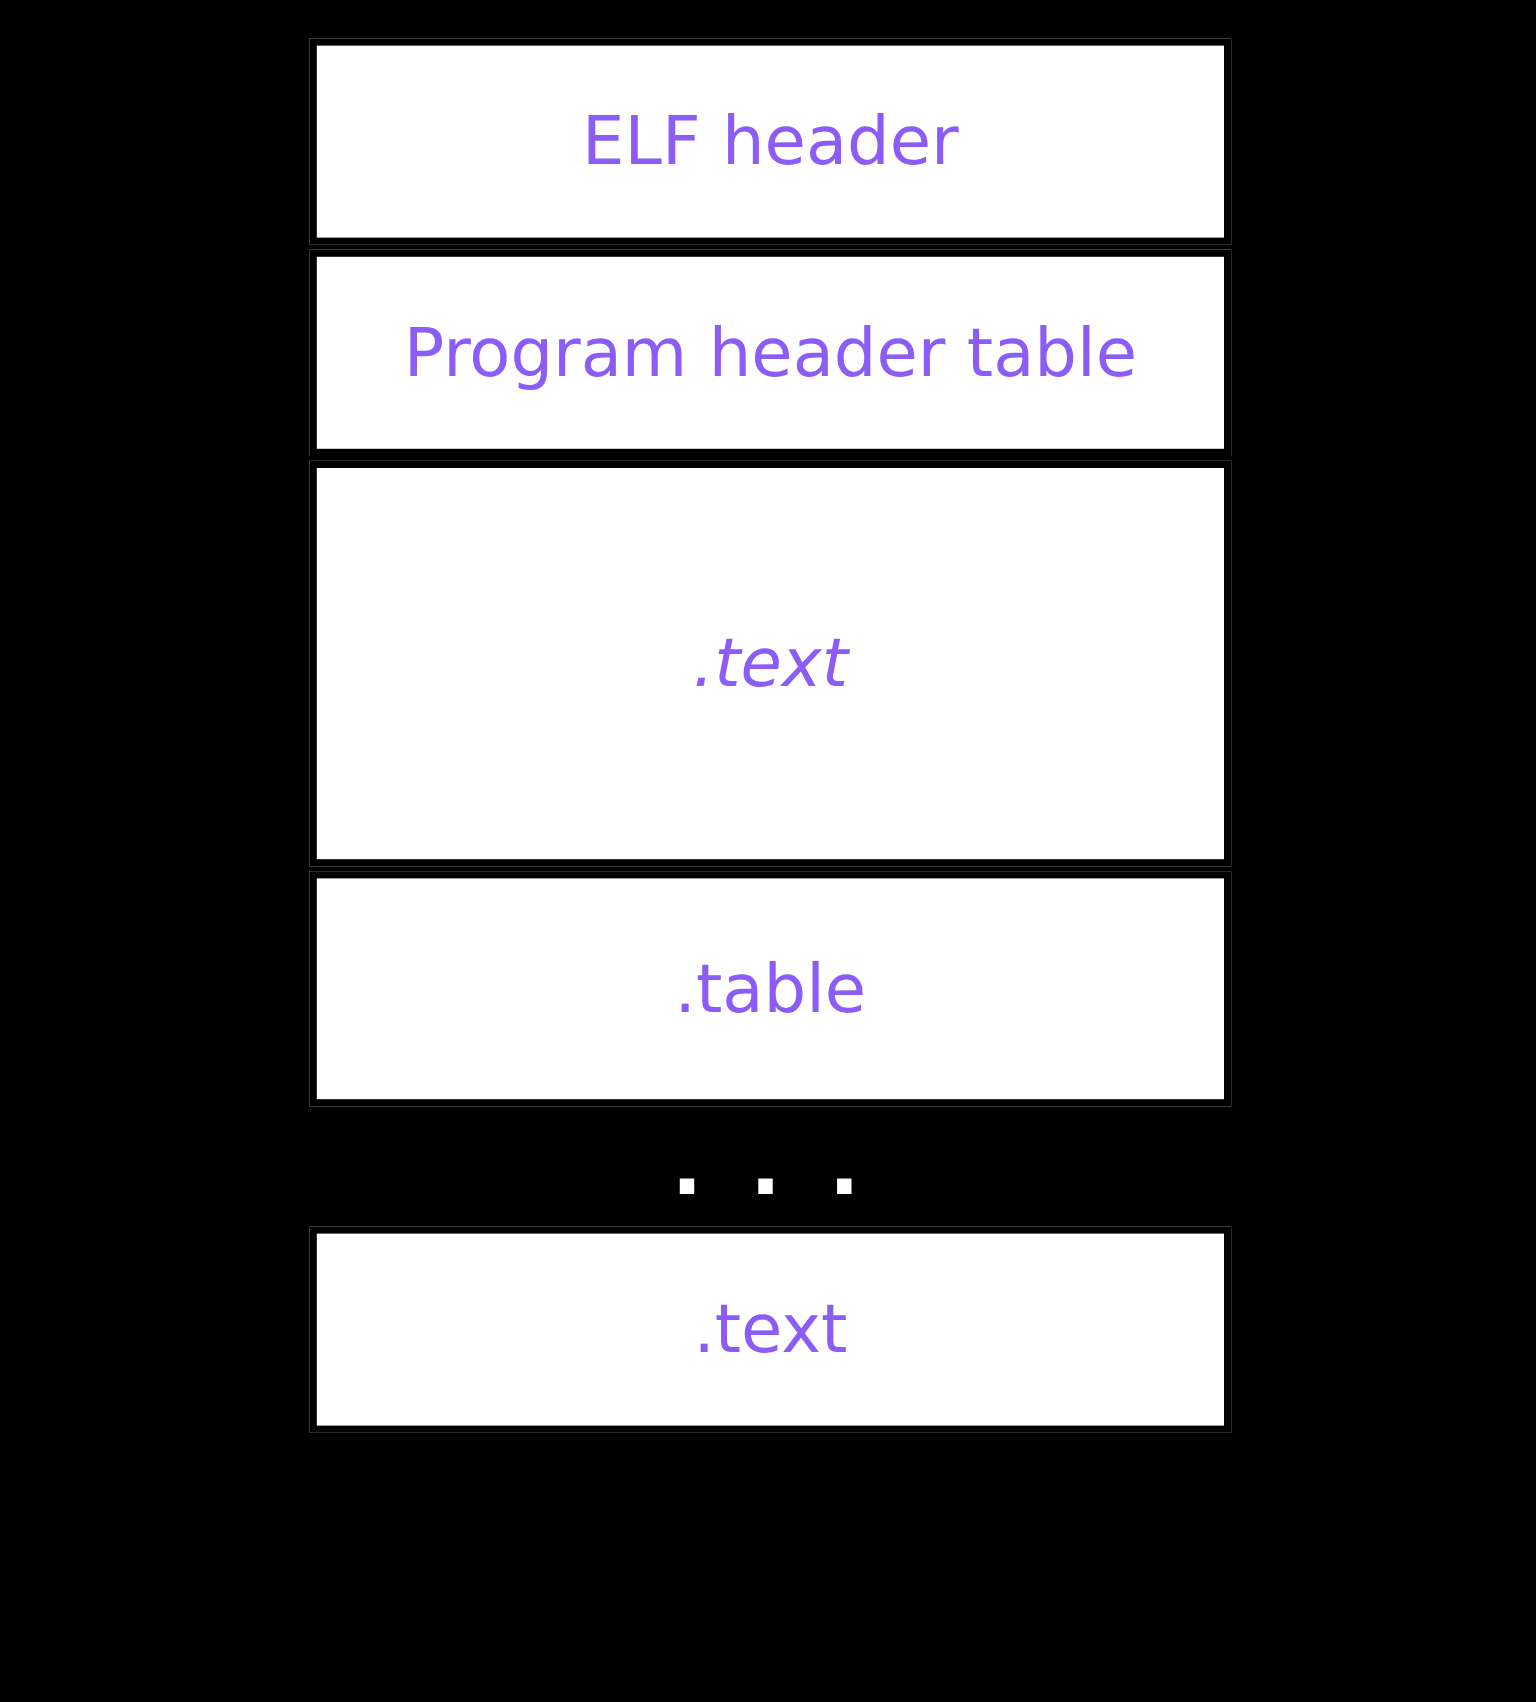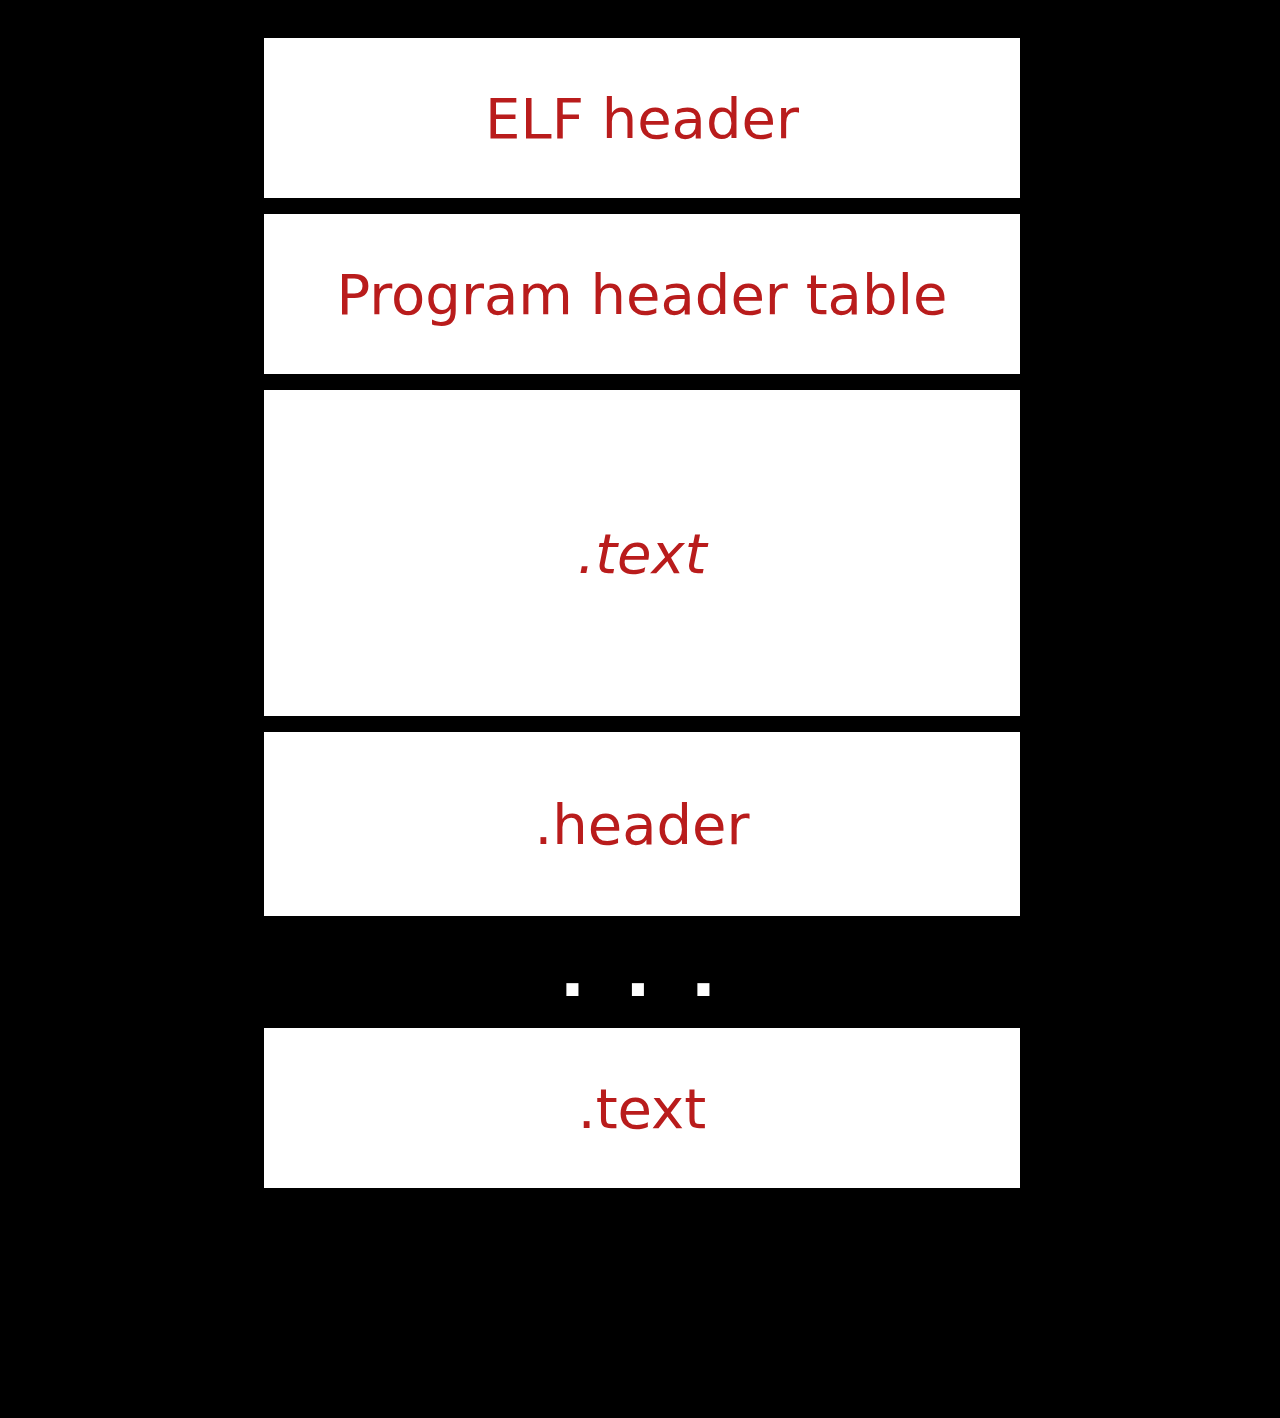--- a/index.html
+++ b/index.html
@@ -20,21 +20,21 @@
       top: 32px;
       width: 768px;
     }
     .block {
       background: #ffffff;
       border: 6px solid #000000;
       display: flex;
       align-items: center;
       justify-content: center;
       font-size: 56px;
-      color: #b91c1c;
+      color: #8b5cf6;
       margin-bottom: 4px;
     }
     .h-small {
       height: 172px;
     }
     .h-med {
       height: 196px;
     }
     .h-large {
       height: 338px;
@@ -60,21 +60,21 @@
   <div class="block h-small">
     <span>ELF header</span>
   </div>
   <div class="block h-small">
     <span>Program header table</span>
   </div>
   <div class="block h-large">
     <span>.text</span>
   </div>
   <div class="block h-med">
-    <span>.header</span>
+    <span>.table</span>
   </div>
   <div class="gap">
     <span>. . .</span>
   </div>
   <div class="block h-small">
     <span>.text</span>
   </div>
 </div>
 
 </body></html>

